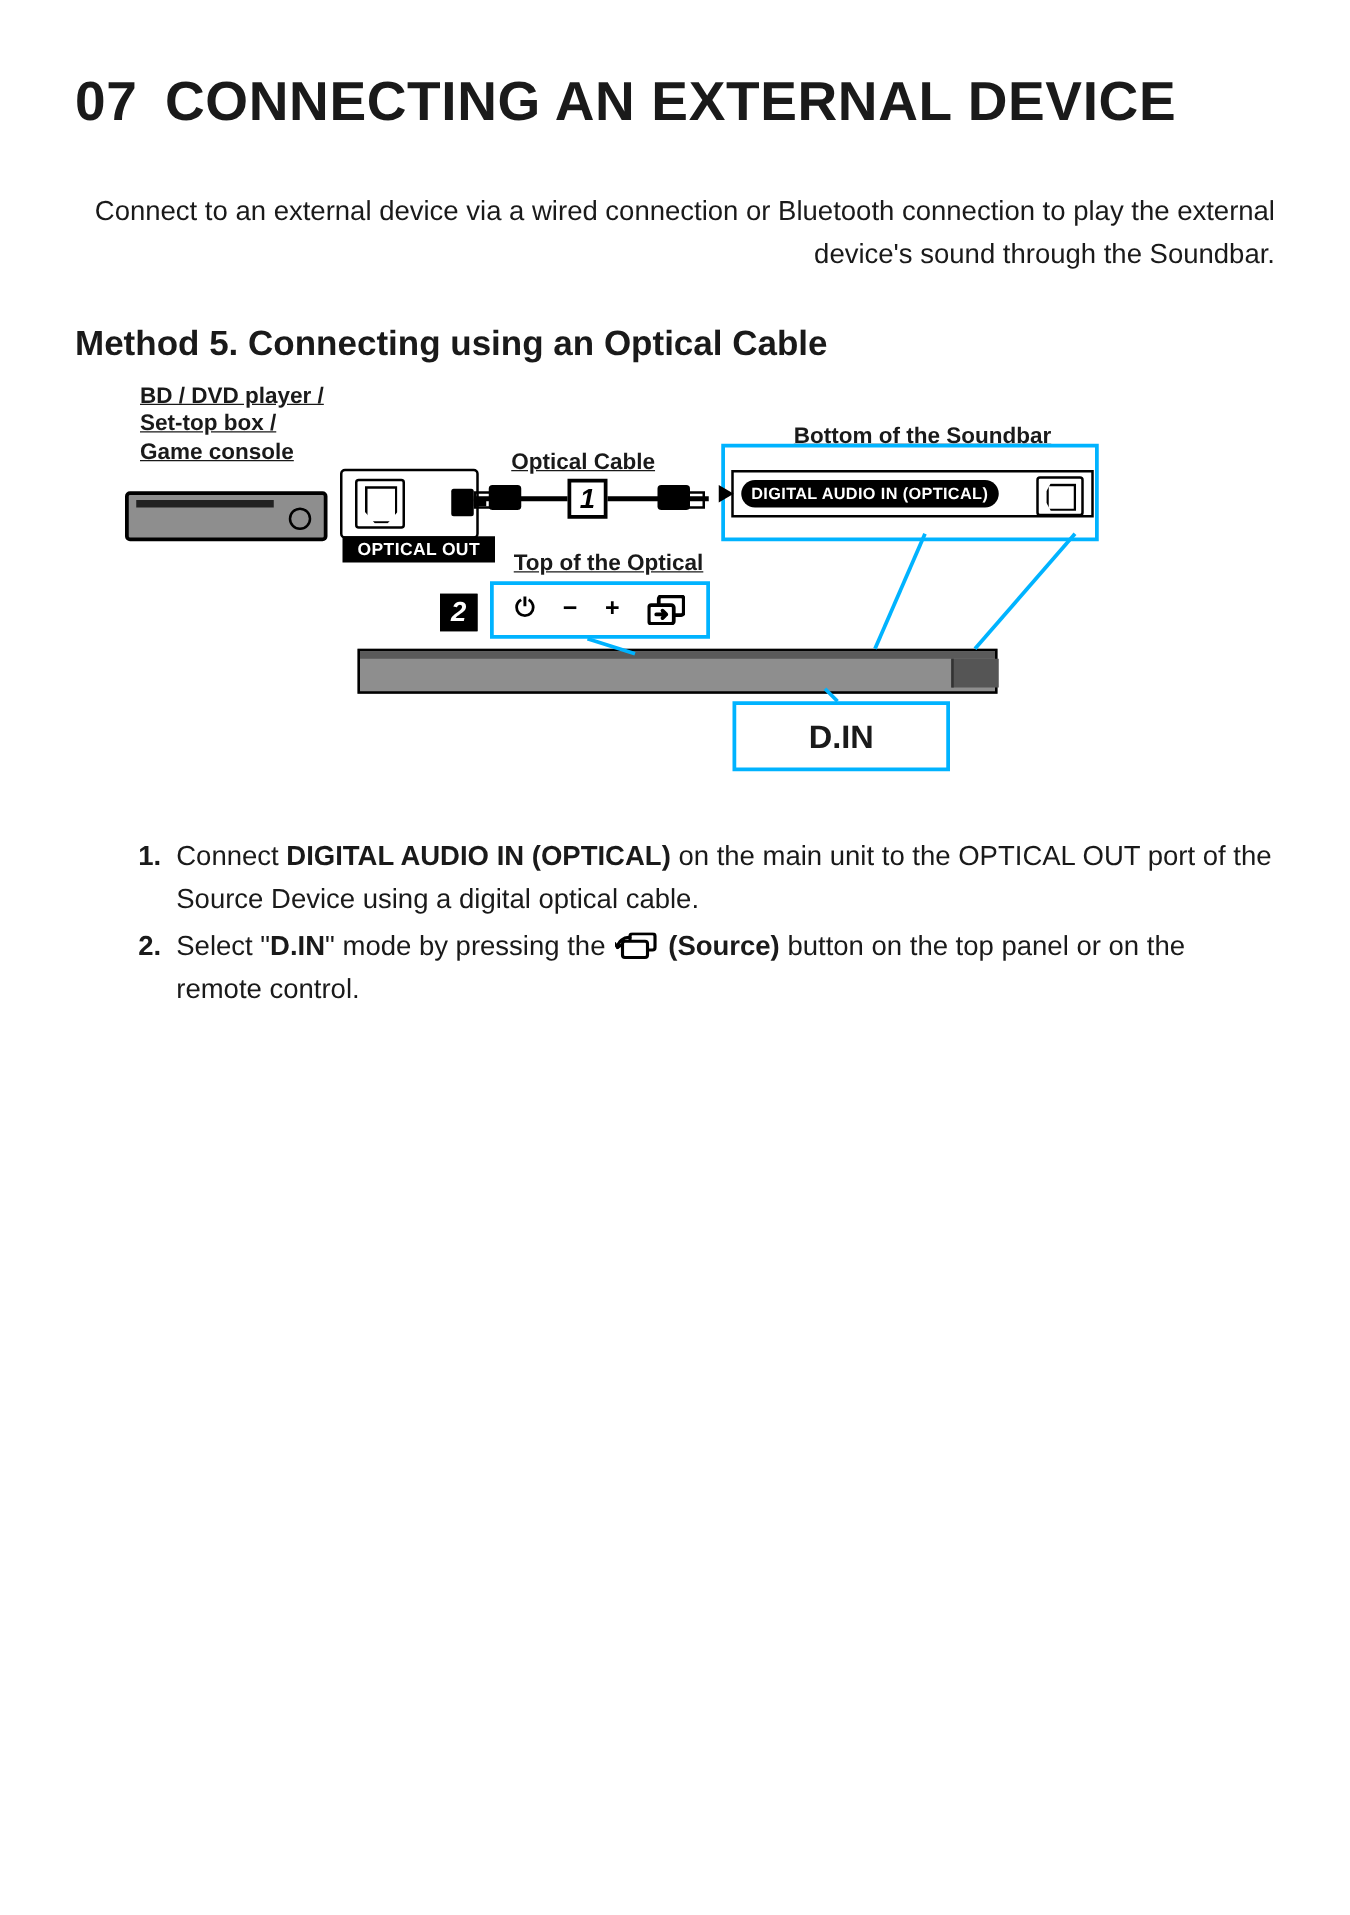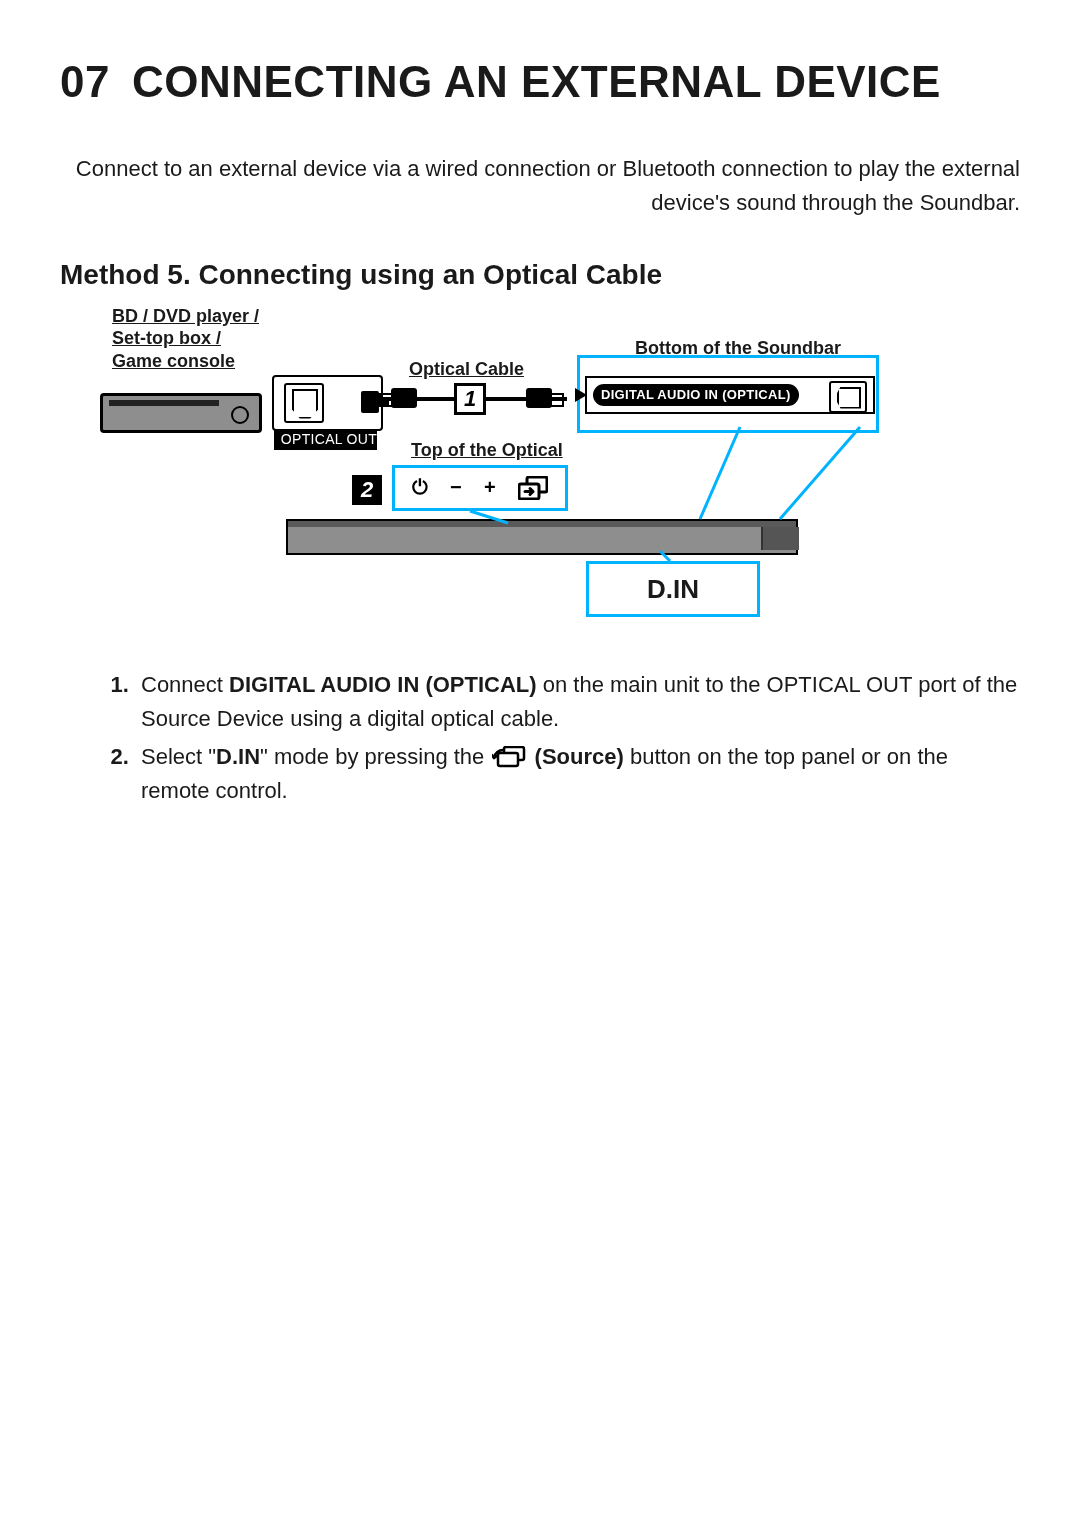--- a/index.html
+++ b/index.html
@@ -102,24 +102,24 @@
     width:26px; height:22px;
   }
   .opt-out-plug span{
     position:absolute; left:0; top:0; width:18px;height:22px; background:#000; border-radius:2px;
   }
   .opt-out-plug::after{
     content:""; position:absolute; left:18px; top:8px; width:10px;height:6px; background:#000;
   }
   .opt-out-label{
     position:absolute; left:174px; top:124px;
-    width:103px; height:21px;
+    width:122px; height:21px;
     background:#000; color:#fff;
-    font-size:14px; font-weight:400;
-    text-align:right; line-height:21px;
+    font-size:14px; font-weight:700;
+    text-align:center; line-height:21px;
     letter-spacing:0.3px;
   }
   
   .cable-line{
     position:absolute; left:279px; top:92px;
     width:188px; height:4px; background:#000;
   }
   .cable-plug-l, .cable-plug-r{
     position:absolute; top:79px; width:38px; height:28px;
   }

